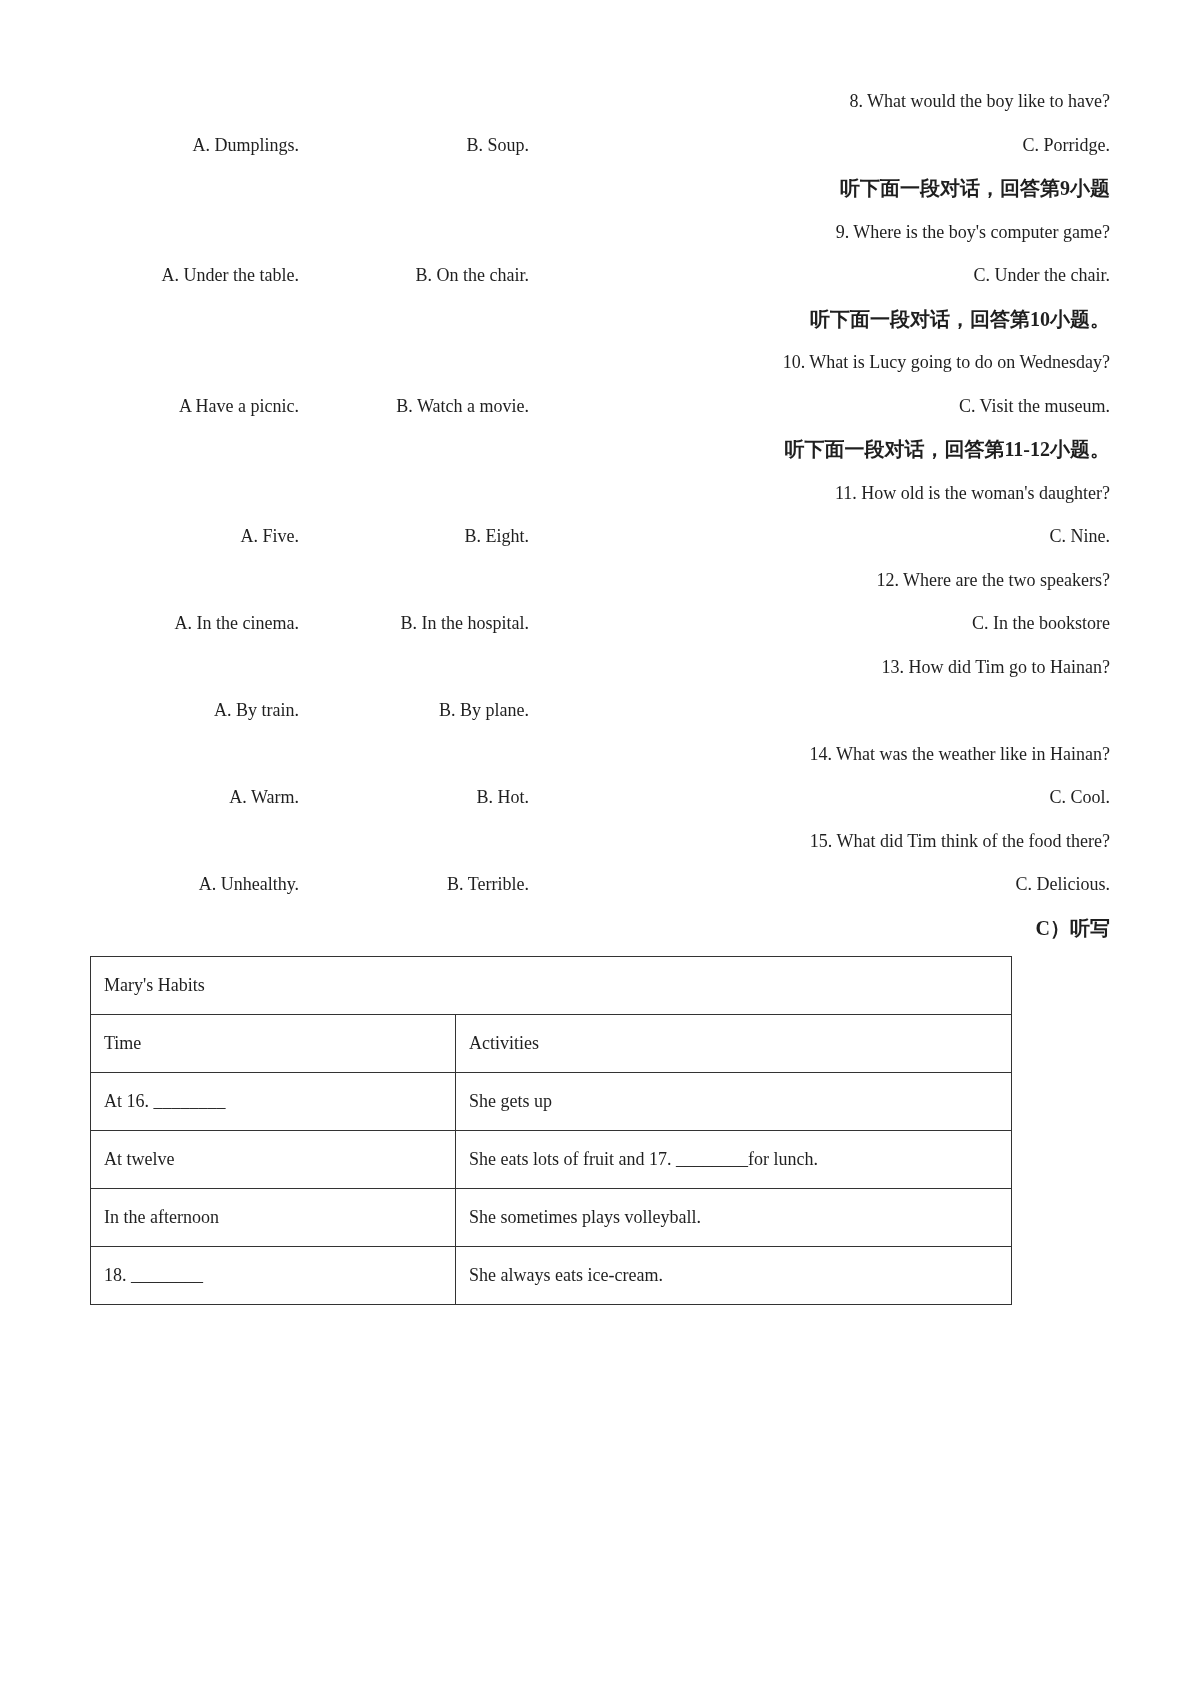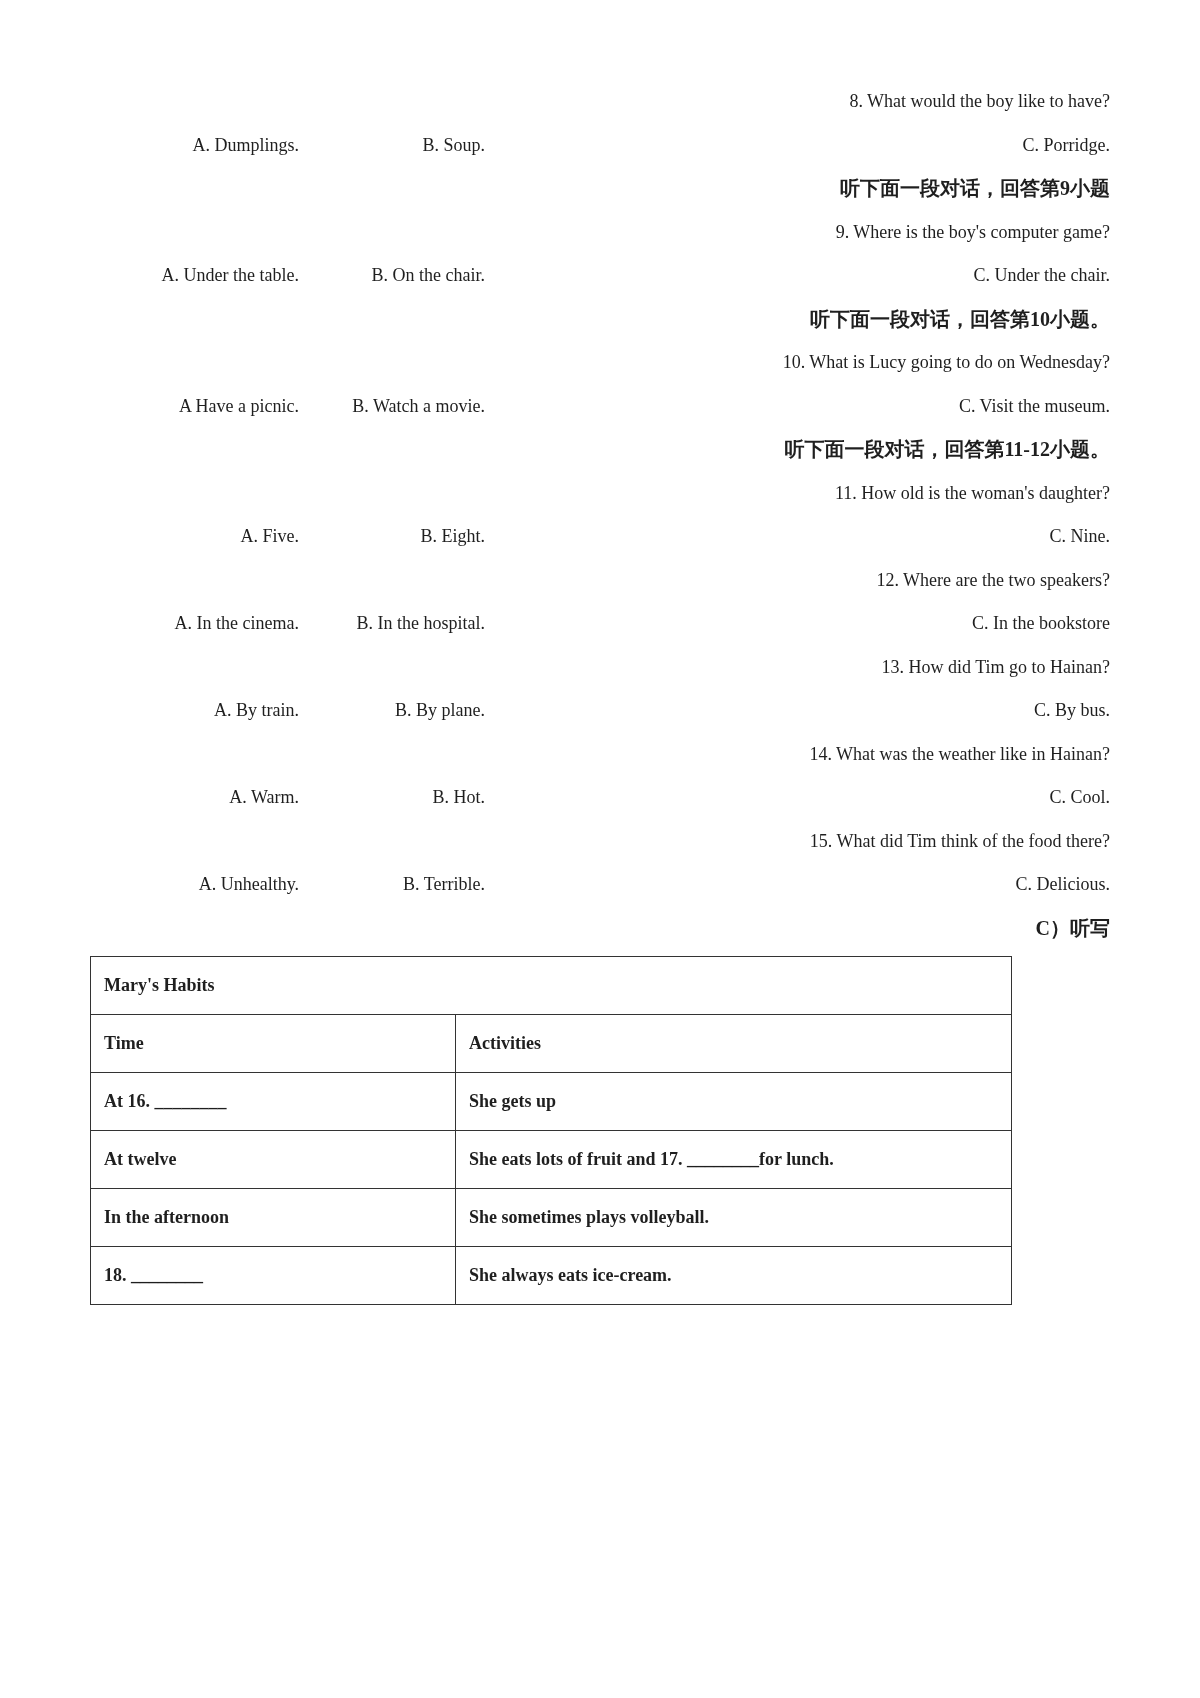--- a/index.html
+++ b/index.html
@@ -23,33 +23,33 @@
   .line {
     height: 43.5px;
     line-height: 43.5px;
     font-size: 18px;
     white-space: nowrap;
     text-align: right;
   }
   .opts {
     display: grid;
     grid-template-columns: 196px 186px 1fr;
+    gap: 44px;
   }
   .cn {
     font-weight: 700;
     font-size: 20px;
     font-family: "Liberation Serif", "DejaVu Serif", serif;
   }
   .habit-table {
     margin-left: -13px;
     margin-top: 6px;
     width: 922px;
     border-collapse: collapse;
     table-layout: fixed;
-    font-weight: bold;
   }
   .habit-table col.c1 { width: 365px; }
   .habit-table td {
     border: 1px solid #333333;
     height: 58px;
     padding-left: 13px;
     font-size: 18px;
     vertical-align: middle;
     white-space: nowrap;
   }
@@ -99,21 +99,20 @@
       <span>A. In the cinema.</span>
       <span>B. In the hospital.</span>
       <span>C. In the bookstore</span>
     </div>
 
 
     <div class="line">13. How did Tim go to Hainan?</div>
     <div class="line opts">
       <span>A. By train.</span>
       <span>B. By plane.</span>
-      <span>C. By bus.</span>
     </div>
 
     <div class="line">14. What was the weather like in Hainan?</div>
     <div class="line opts">
       <span>A. Warm.</span>
       <span>B. Hot.</span>
       <span>C. Cool.</span>
     </div>
 
     <div class="line">15. What did Tim think of the food there?</div>

